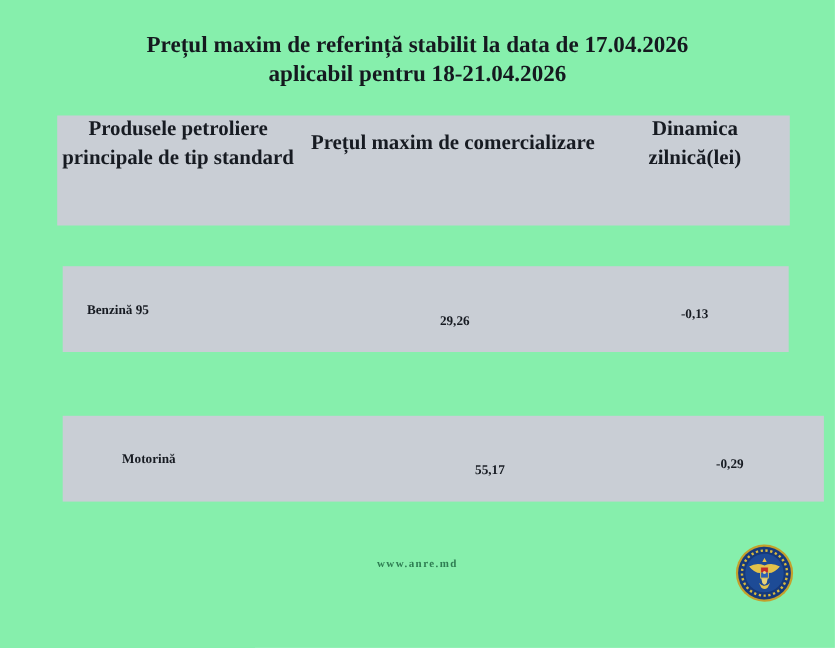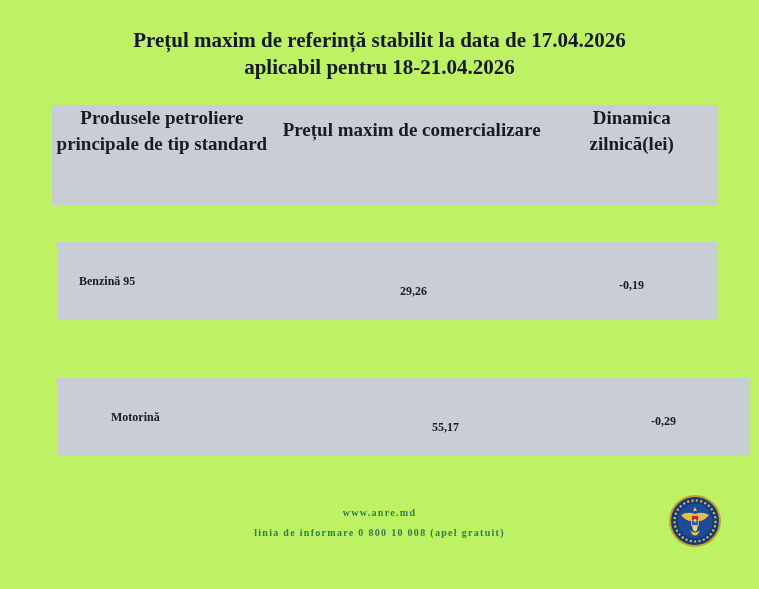--- a/index.html
+++ b/index.html
@@ -4,21 +4,21 @@
 <style>
   html, body {
     margin: 0;
     padding: 0;
     background: #ffffff;
   }
   .canvas {
     position: relative;
     width: 759px;
     height: 589px;
-    background: #bef264;
+    background: #86efac;
     font-family: "Liberation Serif", "DejaVu Serif", serif;
     color: #171b22;
     overflow: hidden;
   }
   .title {
     position: absolute;
     top: 27px;
     left: 0;
     width: 100%;
     text-align: center;
@@ -93,32 +93,31 @@
 
   <div class="thead">
     <div class="c1">Produsele petroliere principale de tip standard</div>
     <div class="c2">Prețul maxim de comercializare</div>
     <div class="c3">Dinamica zilnică(lei)</div>
   </div>
 
   <div class="row row-1">
     <div class="c1">Benzină 95</div>
     <div class="c2">29,26</div>
-    <div class="c3">-0,19</div>
+    <div class="c3">-0,13</div>
   </div>
 
   <div class="row row-2">
     <div class="c1">Motorină</div>
     <div class="c2">55,17</div>
     <div class="c3">-0,29</div>
   </div>
 
   <div class="footer">
     <div>www.anre.md</div>
-    <div>linia de informare 0 800 10 008 (apel gratuit)</div>
   </div>
 
   <svg class="logo" viewBox="0 0 54 54" xmlns="http://www.w3.org/2000/svg">
     <circle cx="27" cy="27" r="26" fill="#c4a02c"></circle>
     <circle cx="27" cy="27" r="24" fill="#16397a"></circle>
     <circle cx="27" cy="27" r="20.5" fill="none" stroke="#d8b93f" stroke-width="2.2" stroke-dasharray="2.1 2.3"></circle>
     <circle cx="27" cy="27" r="17.5" fill="#1d4b96"></circle>
 
     <path d="M27 13 L29 17 L25 17 Z" fill="#e3c24a"></path>
     <path d="M13 21 Q20 17 27 20 Q34 17 41 21 Q36 27 31 27 L23 27 Q18 27 13 21 Z" fill="#e3c24a"></path>

